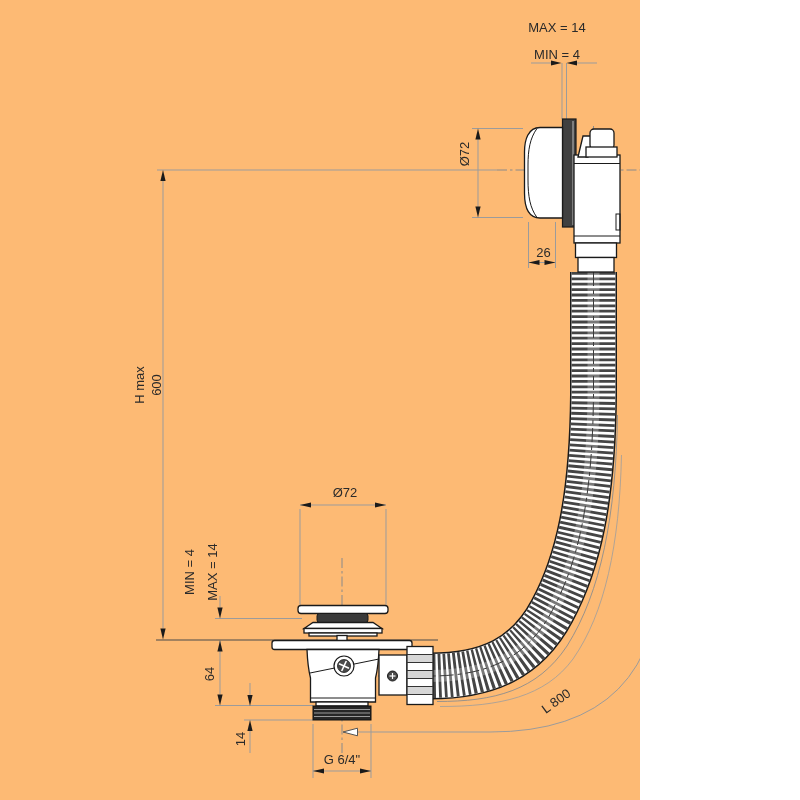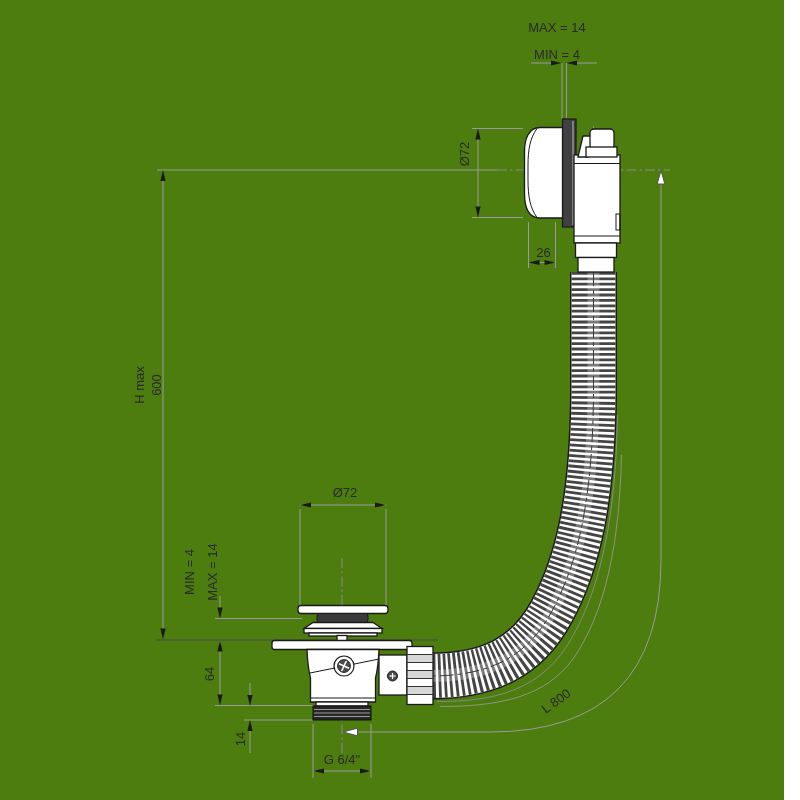--- a/index.html
+++ b/index.html
@@ -1,16 +1,16 @@
 <!DOCTYPE html>
 <html><head>
 <meta charset="utf-8">
 <style>
   html,body{margin:0;padding:0;background:#fff;}
-  .stage{position:relative;width:784px;height:800px;background:#4d7c0f;overflow:hidden;
+  .stage{position:relative;width:640px;height:800px;background:#fdba74;overflow:hidden;
          font-family:"Liberation Sans", sans-serif;}
   svg{display:block;}
   text{font-family:"Liberation Sans", sans-serif;font-size:13px;fill:#2a2a2a;}
   .dimline{stroke:#9b9b9b;stroke-width:1;fill:none;}
   .centerline{stroke:#8a8a8a;stroke-width:1;fill:none;stroke-dasharray:10 3 2.5 3;}
   .arrow{fill:#1a1a1a;stroke:none;}
   .openarrow{fill:#ffffff;stroke:#555555;stroke-width:1;}
   .part{stroke:#1a1a1a;stroke-width:1.3;fill:#ffffff;}
   .partline{stroke:#1a1a1a;stroke-width:1;fill:none;}
 </style>

